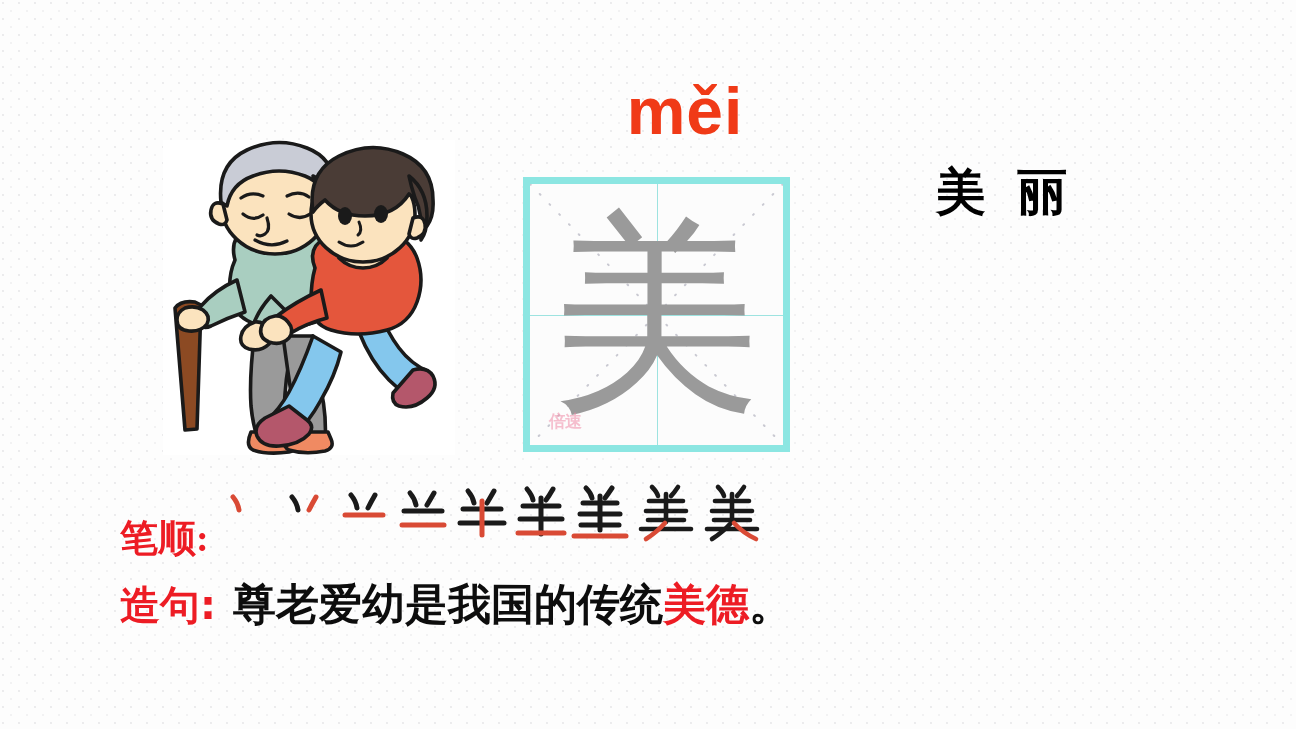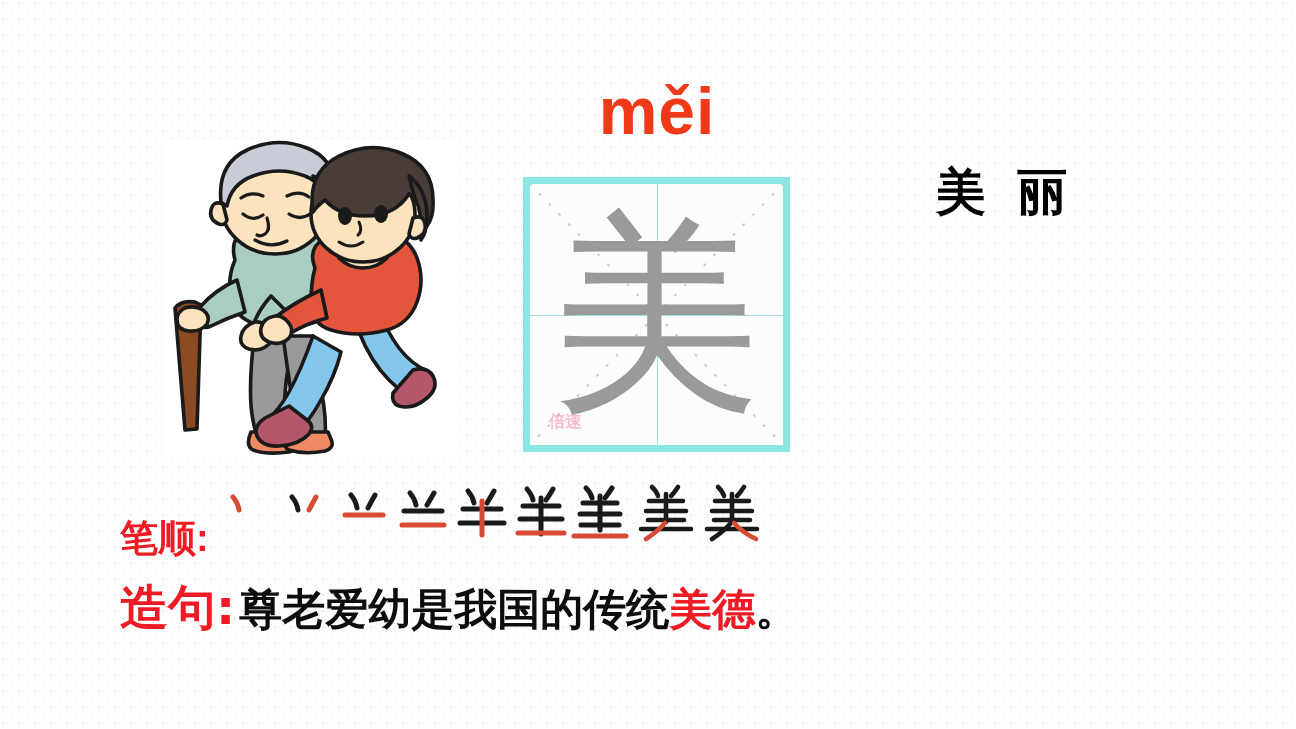--- a/index.html
+++ b/index.html
@@ -16,21 +16,21 @@
     background-image:
       radial-gradient(circle at 3px 3px, rgba(190,190,195,0.28) 1.1px, transparent 1.3px),
       radial-gradient(circle at 11px 11px, rgba(205,205,210,0.22) 1.0px, transparent 1.2px);
     background-size: 16px 16px, 16px 16px;
     font-family: "Liberation Sans", "DejaVu Sans", sans-serif;
   }
 
   
   #pinyin-headline {
     position: absolute;
-    left: 523px;
+    left: 551px;
     top: 78px;
     width: 268px;
     text-align: center;
     font-size: 66px;
     font-weight: bold;
     color: #F03A17;
     letter-spacing: 1px;
     line-height: 1;
   }
 
@@ -149,21 +149,21 @@
     top: 483px;
     width: 740px;
     height: 62px;
     display: flex;
     align-items: center;
   }
   #stroke-order-label {
     font-size: 38px;
     font-weight: bold;
     color: #ED1C24;
-    font-family: Liberation Sans, sans-serif;
+    font-family: Liberation Serif, serif;
     white-space: nowrap;
     margin-right: 6px;
     margin-top: 48px;
   }
   #stroke-steps {
     position: relative;
     flex: 1;
     height: 62px;
   }
   .stroke-step {
@@ -178,25 +178,25 @@
   #sentence-row {
     position: absolute;
     left: 120px;
     top: 576px;
     width: 1050px;
     display: flex;
     align-items: baseline;
     white-space: nowrap;
   }
   #sentence-label {
-    font-size: 48px;
+    font-size: 40px;
     font-weight: bold;
     color: #ED1C24;
     font-family: "DejaVu Sans", "Liberation Sans", sans-serif;
-    margin-right: 4px;
+    margin-right: 17px;
   }
   .sentence-text {
     font-size: 43px;
     font-weight: bold;
     color: #0d0d0d;
     font-family: Liberation Sans, sans-serif;
     letter-spacing: 0px;
   }
   .sentence-text.highlight { color: #ED1C24; }
 </style>

